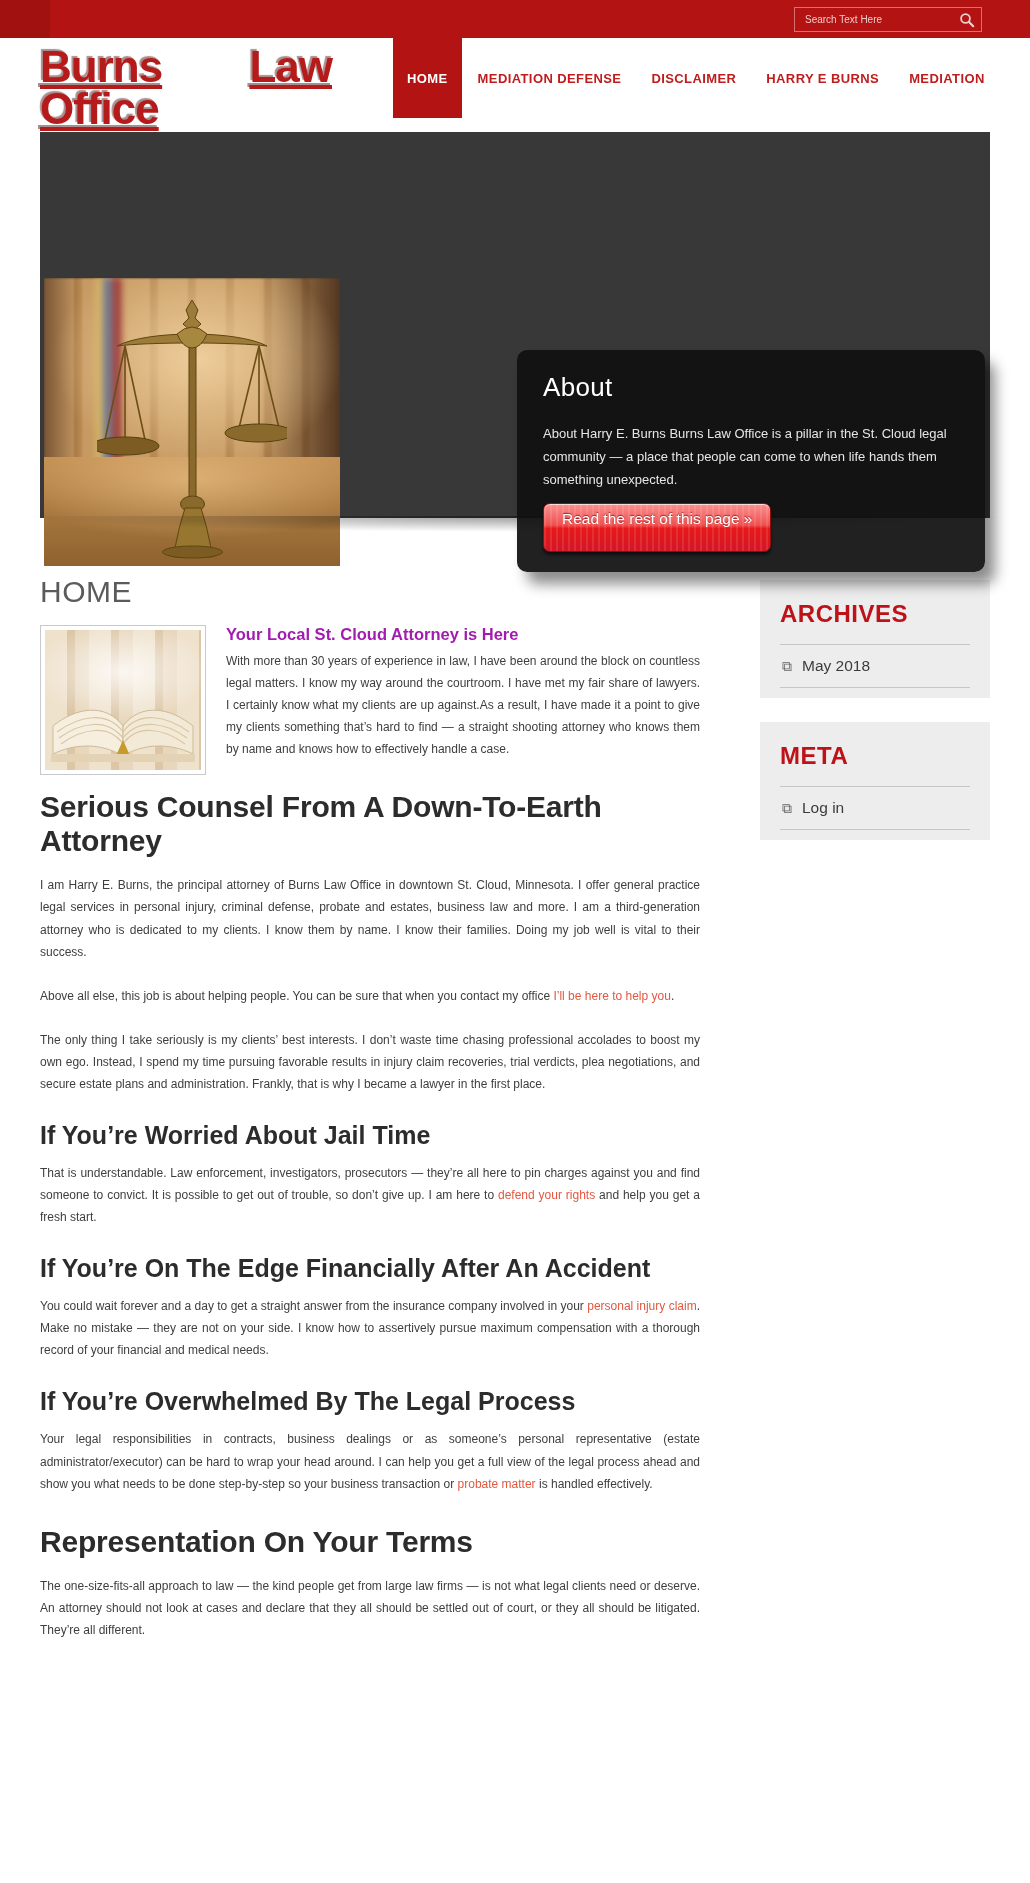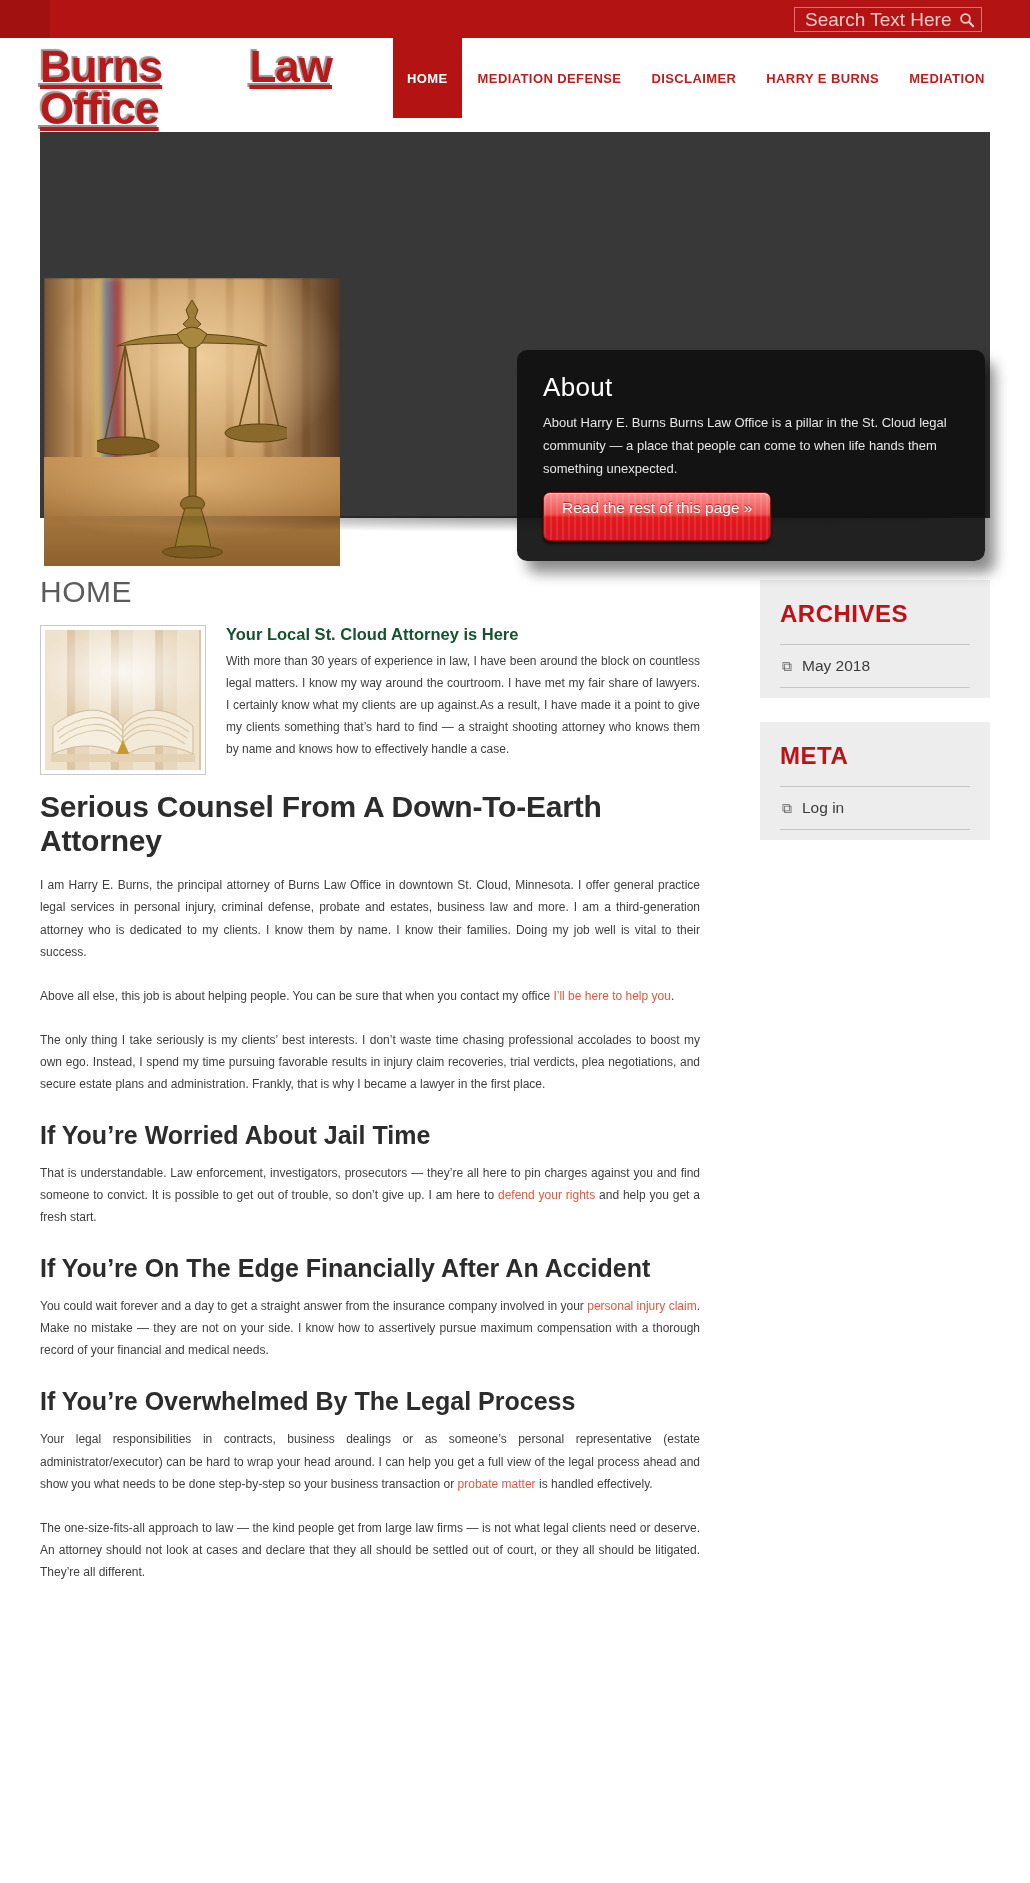--- a/index.html
+++ b/index.html
@@ -25,21 +25,21 @@
   }
   .searchbox {
     position: absolute; right: 8px; top: 7px;
     width: 188px; height: 25px;
     border: 1px solid #d87070;
     display: flex; align-items: center;
     padding: 0 6px 0 10px;
   }
   .searchbox input {
     flex: 1; background: transparent; border: none; outline: none;
-    color: #f5d5d5; font-size: 19px;
+    color: #f5d5d5; font-size: 10px;
     font-family: "Liberation Sans", sans-serif;
     width: 140px;
   }
   .searchbox input::placeholder { color: #f0caca; opacity: 1; }
   .search-btn { background: none; border: none; cursor: pointer; line-height: 0; padding: 0; }
 
   
   .site-header { height: 94px; position: relative; background: #fff; }
   .logo {
     position: absolute; left: 0; top: 8px; width: 292px;
@@ -102,21 +102,21 @@
   
   .about-box {
     position: absolute; left: 477px; top: 218px;
     width: 468px; min-height: 190px;
     background: rgba(16,16,16,0.93);
     border-radius: 10px;
     padding: 22px 26px 20px 26px;
     box-shadow: 10px 12px 14px rgba(0,0,0,0.45);
     z-index: 2;
   }
-  .about-title { color: #ffffff; font-size: 26px; font-weight: 400; letter-spacing: 0.3px; margin-bottom: 9px; }
+  .about-title { color: #ffffff; font-size: 26px; font-weight: 400; letter-spacing: 0.3px; margin-bottom: 20px; }
   .about-text { color: #e6e6e6; font-size: 13px; line-height: 1.75; text-align: left; }
   .readmore-btn {
     display: inline-block; margin-top: 12px;
     padding: 6px 18px 23px 18px;
     font-size: 15.5px; color: #ffffff; text-decoration: none;
     text-shadow: 0 -1px 1px rgba(110,0,0,0.7);
     background:
       repeating-linear-gradient(90deg, rgba(255,255,255,0.10) 0 2px, rgba(255,255,255,0) 2px 6px),
       linear-gradient(#fa9191 0%, #f05050 45%, #e51919 52%, #d51527 100%);
     border: 1px solid #8f0d0d;
@@ -139,21 +139,21 @@
   .intro-img {
     float: left; width: 166px; height: 150px;
     border: 1px solid #c9c9c9; padding: 4px; background: #fff;
     margin: 2px 20px 8px 0;
   }
   .book-wrap { width: 156px; height: 140px; position: relative; overflow: hidden;
     background:
       radial-gradient(ellipse 80% 50% at 50% 30%, rgba(255,255,255,0.8), rgba(255,255,255,0) 70%),
       repeating-linear-gradient(90deg, #efe2cd 0 22px, #dcc6a6 22px 30px, #e8d7bd 30px 44px);
   }
-  .intro-heading { font-size: 16.5px; font-weight: bold; color: #14532d; margin-bottom: 6px; padding-top: 2px; }
+  .intro-heading { font-size: 16.5px; font-weight: bold; color: #a21caf; margin-bottom: 6px; padding-top: 2px; }
   p.body-text, .article-col p {
     font-size: 12px; line-height: 1.84; color: #3e3e3e;
     text-align: justify; margin-bottom: 22px;
   }
   .h-big {
     clear: both;
     font-size: 30px; font-weight: 600; color: #2c2c2c;
     letter-spacing: -0.2px; margin: 30px 0 16px 0;
   }
   .h-small {
@@ -279,20 +279,21 @@
           <h2 class="h-big">Serious Counsel From A Down-To-Earth Attorney</h2>
           <p>I am Harry E. Burns, the principal attorney of Burns Law Office in downtown St. Cloud, Minnesota. I offer general practice legal services in personal injury, criminal defense, probate and estates, business law and more. I am a third-generation attorney who is dedicated to my clients. I know them by name. I know their families. Doing my job well is vital to their success.</p>
           <p>Above all else, this job is about helping people. You can be sure that when you contact my office <a href="#" class="tlink">I’ll be here to help you</a>.</p>
           <p>The only thing I take seriously is my clients’ best interests. I don’t waste time chasing professional accolades to boost my own ego. Instead, I spend my time pursuing favorable results in injury claim recoveries, trial verdicts, plea negotiations, and secure estate plans and administration. Frankly, that is why I became a lawyer in the first place.</p>
           <h3 class="h-small">If You’re Worried About Jail Time</h3>
           <p>That is understandable. Law enforcement, investigators, prosecutors — they’re all here to pin charges against you and find someone to convict. It is possible to get out of trouble, so don’t give up. I am here to <a href="#" class="tlink">defend your rights</a> and help you get a fresh start.</p>
           <h3 class="h-small">If You’re On The Edge Financially After An Accident</h3>
           <p>You could wait forever and a day to get a straight answer from the insurance company involved in your <a href="#" class="tlink">personal injury claim</a>. Make no mistake — they are not on your side. I know how to assertively pursue maximum compensation with a thorough record of your financial and medical needs.</p>
           <h3 class="h-small">If You’re Overwhelmed By The Legal Process</h3>
           <p>Your legal responsibilities in contracts, business dealings or as someone’s personal representative (estate administrator/executor) can be hard to wrap your head around. I can help you get a full view of the legal process ahead and show you what needs to be done step-by-step so your business transaction or <a href="#" class="tlink">probate matter</a> is handled effectively.</p>
+          <h2 class="h-big">Representation On Your Terms</h2>
           <p>The one-size-fits-all approach to law — the kind people get from large law firms — is not what legal clients need or deserve. An attorney should not look at cases and declare that they all should be settled out of court, or they all should be litigated. They’re all different.</p>
         </div>
     </div>
 
     <div class="sidebar-col">
         <div class="widget">
           <div class="widget-title">ARCHIVES</div>
           <div class="w-sep"></div>
           <a href="#" class="w-item"><span class="w-icon">⧉</span>May 2018</a>
           <div class="w-sep"></div>

